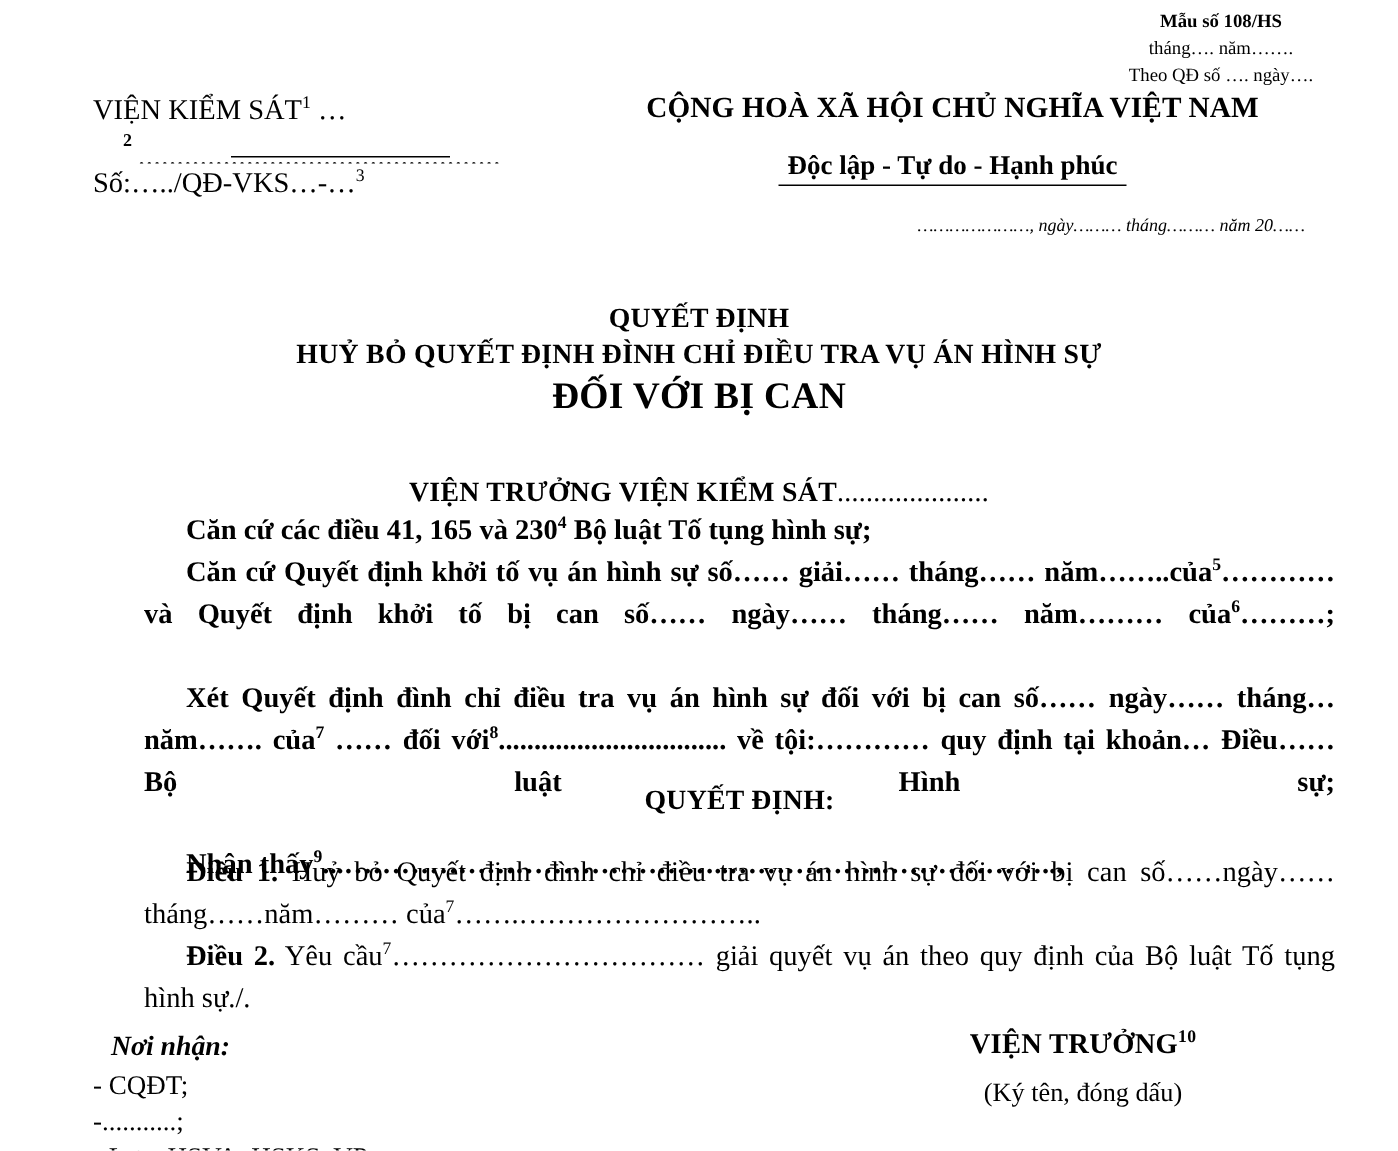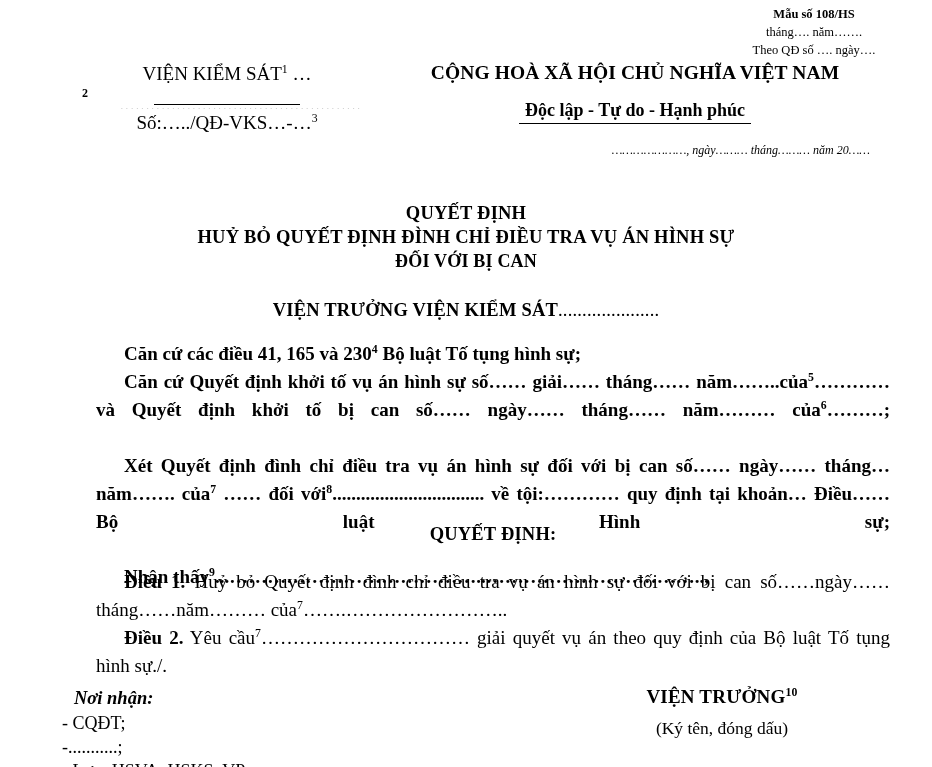--- a/index.html
+++ b/index.html
@@ -40,21 +40,21 @@
   .form-code .fc-title {
     font-weight: bold;
   }
 
   
   .hdr-left {
     position: absolute;
     left: 62px;
     top: 62px;
     width: 330px;
-    text-align: center;
+    text-align: left;
     font-size: 19px;
     line-height: 1.22;
   }
   .hdr-left .agency {
     white-space: nowrap;
   }
   .dot-rule-wrap {
     position: relative;
     height: 22px;
     margin-top: 1px;
@@ -132,27 +132,27 @@
     font-weight: bold;
     letter-spacing: 0.2px;
   }
   .t-sub1 {
     font-size: 18.5px;
     font-weight: bold;
     margin-top: 3px;
     letter-spacing: 0.2px;
   }
   .t-sub2 {
-    font-size: 18px;
+    font-size: 25px;
     font-weight: bold;
     margin-top: 3px;
     letter-spacing: 0.2px;
   }
   .issuer {
-    margin-top: 28px;
+    margin-top: 40px;
     font-size: 18.5px;
     font-weight: bold;
     letter-spacing: 0.2px;
   }
   .issuer .dots {
     font-weight: normal;
   }
 
   
   .body-block {

